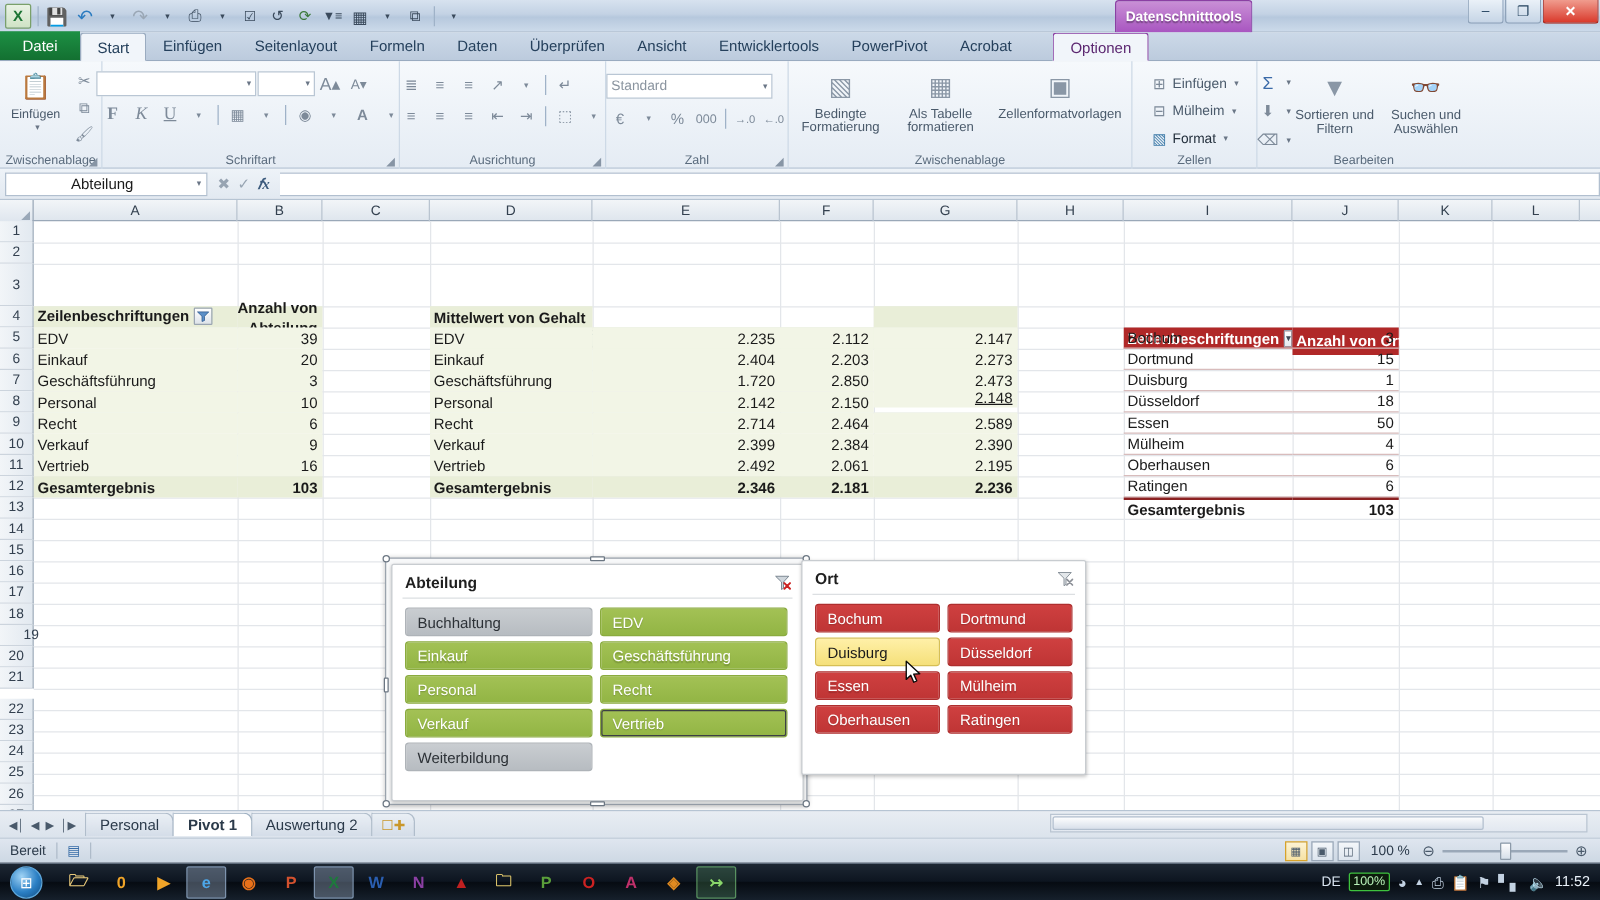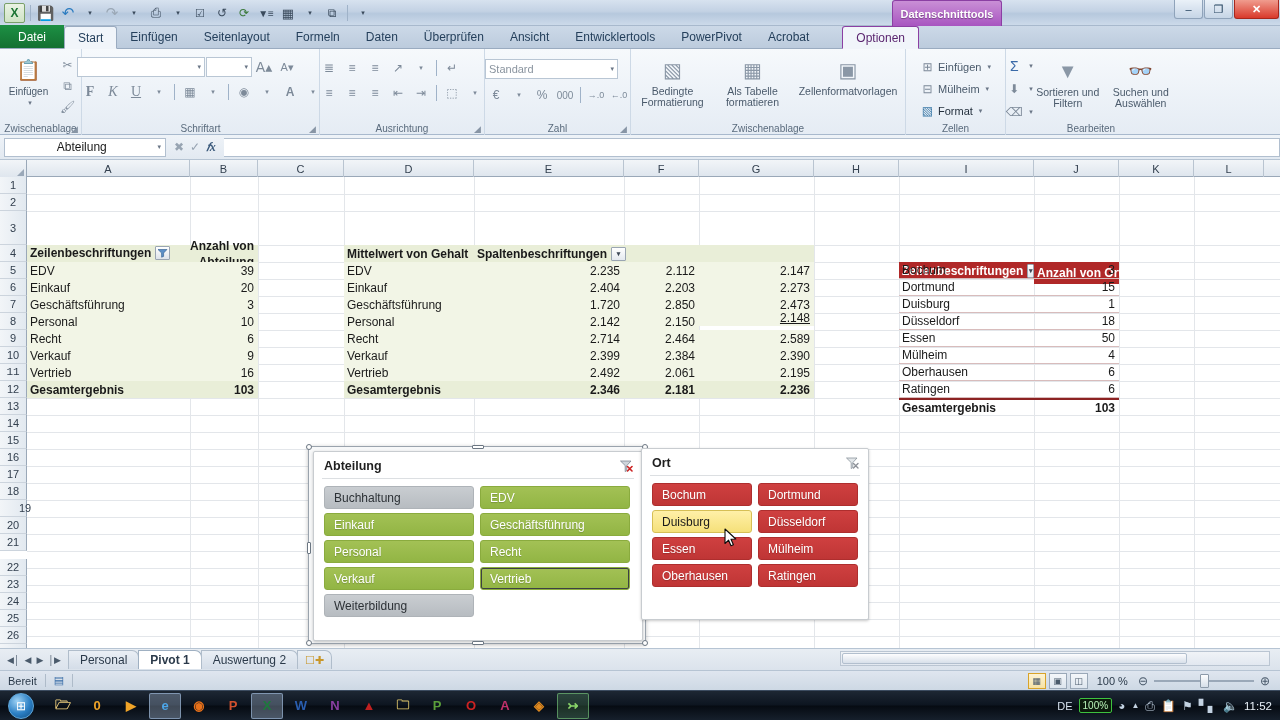--- a/index.html
+++ b/index.html
@@ -566,21 +566,21 @@
       <div class="rh" style="height: 17px;">1</div>
       <div class="rh" style="height: 17px;">2</div>
       <div class="rh" style="height: 34px;">3</div>
       <div class="rh" style="height: 17px;">4</div>
       <div class="rh" style="height: 17px;">5</div>
       <div class="rh" style="height: 17px;">6</div>
       <div class="rh" style="height: 17px;">7</div>
       <div class="rh" style="height: 17px;">8</div>
       <div class="rh" style="height: 17px;">9</div>
       <div class="rh" style="height: 17px;">10</div>
-      <div class="rh" style="height: 17px; font-family: Liberation Mono, monospace;">11</div>
+      <div class="rh" style="height: 17px;">11</div>
       <div class="rh" style="height: 17px;">12</div>
       <div class="rh" style="height: 17px;">13</div>
       <div class="rh" style="height: 17px;">14</div>
       <div class="rh" style="height: 17px;">15</div>
       <div class="rh" style="height: 17px;">16</div>
       <div class="rh" style="height: 17px;">17</div>
       <div class="rh" style="height: 17px;">18</div>
       <div class="rh" style="height: 17px; padding-left: 24px;">19</div>
       <div class="rh" style="height: 17px;">20</div>
       <div class="rh" style="height: 17px;">21</div>
@@ -655,26 +655,20 @@
       <div class="cell r pv-band" style="left: 163px; top: 153px; width: 68px; height: 17px;">6</div>
       <div class="cell l pv-band" style="left: 0px; top: 170px; width: 163px; height: 17px;">Verkauf</div>
       <div class="cell r pv-band" style="left: 163px; top: 170px; width: 68px; height: 17px;">9</div>
       <div class="cell l pv-band" style="left: 0px; top: 187px; width: 163px; height: 17px;">Vertrieb</div>
       <div class="cell r pv-band" style="left: 163px; top: 187px; width: 68px; height: 17px;">16</div>
       <div class="cell l pv-tot" style="left: 0px; top: 204px; width: 163px; height: 17px;">Gesamtergebnis</div>
       <div class="cell r pv-tot" style="left: 163px; top: 204px; width: 68px; height: 17px;">103</div>
       <div class="cell l pv-hdr" style="left: 317px; top: 68px; width: 130px; height: 17px;">
         <span>Mittelwert von Gehalt</span>
       </div>
-      <div class="cell l pv-hdr" style="left: 447px; top: 68px; width: 225px; height: 17px;">
-        <span>Spaltenbeschriftungen</span>
-        <span class="filterbtn whitebg">
-          <span style="font-size:7px">▾</span>
-        </span>
-      </div>
       <div class="cell l pv-hdr" style="left: 672px; top: 68px; width: 115px; height: 17px;"></div>
       <div class="cell l pv-hdr" style="left: 317px; width: 130px; height: 17px; top: 85px;">
         <span>Zeilenbeschriftungen</span>
         <span class="filterbtn on">
           <svg width="11" height="10" viewBox="0 0 11 10">
             <path d="M1 1.5h9L6.6 5v3.4L4.6 9.2V5z" fill="#5b8fc7" stroke="#2d5a8c" stroke-width=".6"></path>
           </svg>
         </span>
       </div>
       <div class="cell r pv-hdr" style="left: 447px; width: 150px; height: 17px; top: 85px;">Frau</div>

